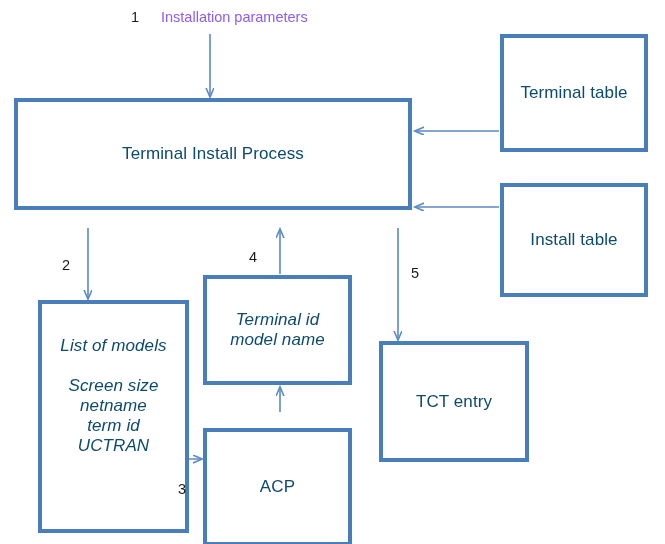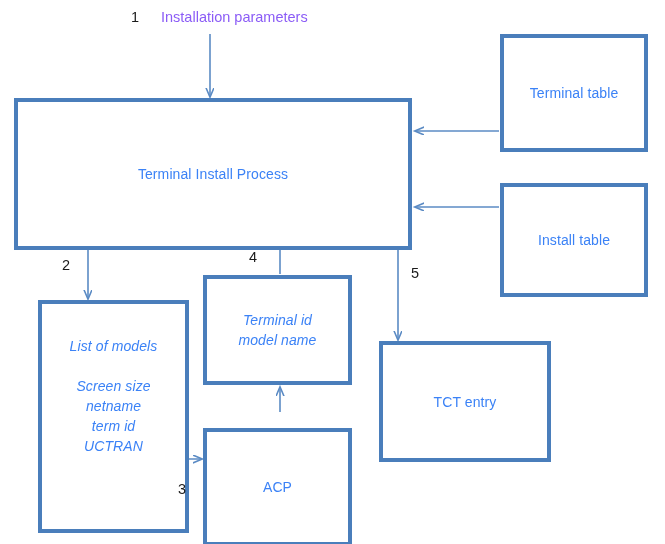--- a/index.html
+++ b/index.html
@@ -21,22 +21,22 @@
     position: absolute;
     box-sizing: border-box;
     border: 4px solid #4a7ebb;
     background: #ffffff;
     display: flex;
     align-items: center;
     justify-content: center;
     text-align: center;
   }
   .box-label {
-    color: #3b82f6;
-    font-size: 14px;
+    color: #0c4a6e;
+    font-size: 17px;
     line-height: 20px;
     white-space: pre-line;
     letter-spacing: 0.1px;
   }
   .num-label {
     position: absolute;
     color: #1a1a1a;
     font-size: 14.5px;
     line-height: 16px;
   }
@@ -85,21 +85,21 @@
     <line x1="280" y1="412" x2="280" y2="387" stroke="#5b8bc4" stroke-width="1.6" marker-end="url(#ah)"></line>
 
     <line x1="280" y1="274" x2="280" y2="229" stroke="#5b8bc4" stroke-width="1.6" marker-end="url(#ah)"></line>
 
     <line x1="398" y1="228" x2="398" y2="340" stroke="#5b8bc4" stroke-width="1.6" marker-end="url(#ah)"></line>
   </svg>
 
   <div class="num-label" style="left:131px; top:9px;">1</div>
   <div class="free-label" style="left:161px; top:8px;">Installation parameters</div>
 
-  <div class="box" style="left:14px; top:98px; width:398px; height:152px;">
+  <div class="box" style="left:14px; top:98px; width:398px; height:112px;">
     <span class="box-label">Terminal Install Process</span>
   </div>
 
   <div class="box" style="left:500px; top:34px; width:148px; height:118px;">
     <span class="box-label">Terminal table</span>
   </div>
 
   <div class="box" style="left:500px; top:183px; width:148px; height:114px;">
     <span class="box-label">Install table</span>
   </div>
@@ -115,21 +115,21 @@
 
   <div class="box" style="left:203px; top:275px; width:149px; height:110px;">
     <span class="box-label multiline">Terminal id
 model name</span>
   </div>
 
   <div class="box" style="left:203px; top:428px; width:149px; height:118px;">
     <span class="box-label">ACP</span>
   </div>
 
-  <div class="box" style="left:379px; top:341px; width:172px; height:121px;">
+  <div class="box" style="left:379px; top:341px; width:150px; height:121px;">
     <span class="box-label">TCT entry</span>
   </div>
 
   <div class="num-label" style="left:62px; top:257px;">2</div>
   <div class="num-label" style="left:249px; top:249px;">4</div>
   <div class="num-label" style="left:411px; top:265px;">5</div>
   <div class="num-label" style="left:178px; top:481px;">3</div>
 
 </div>
 

